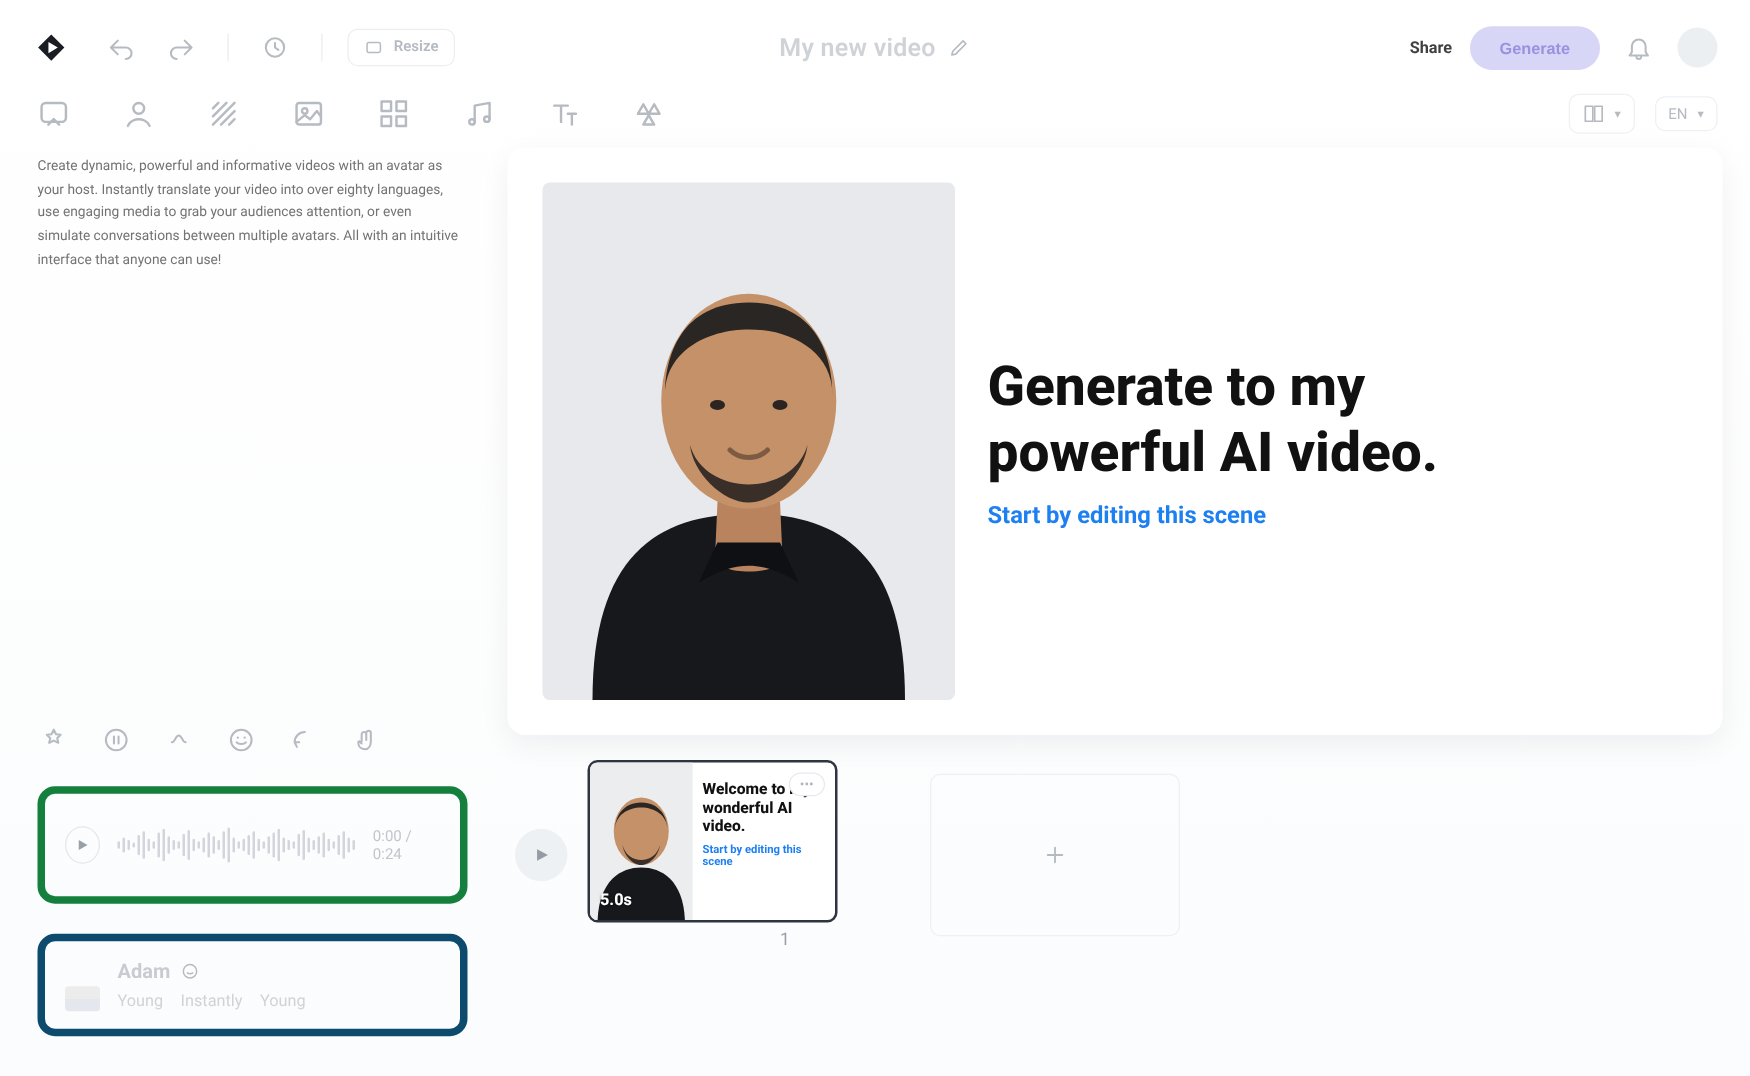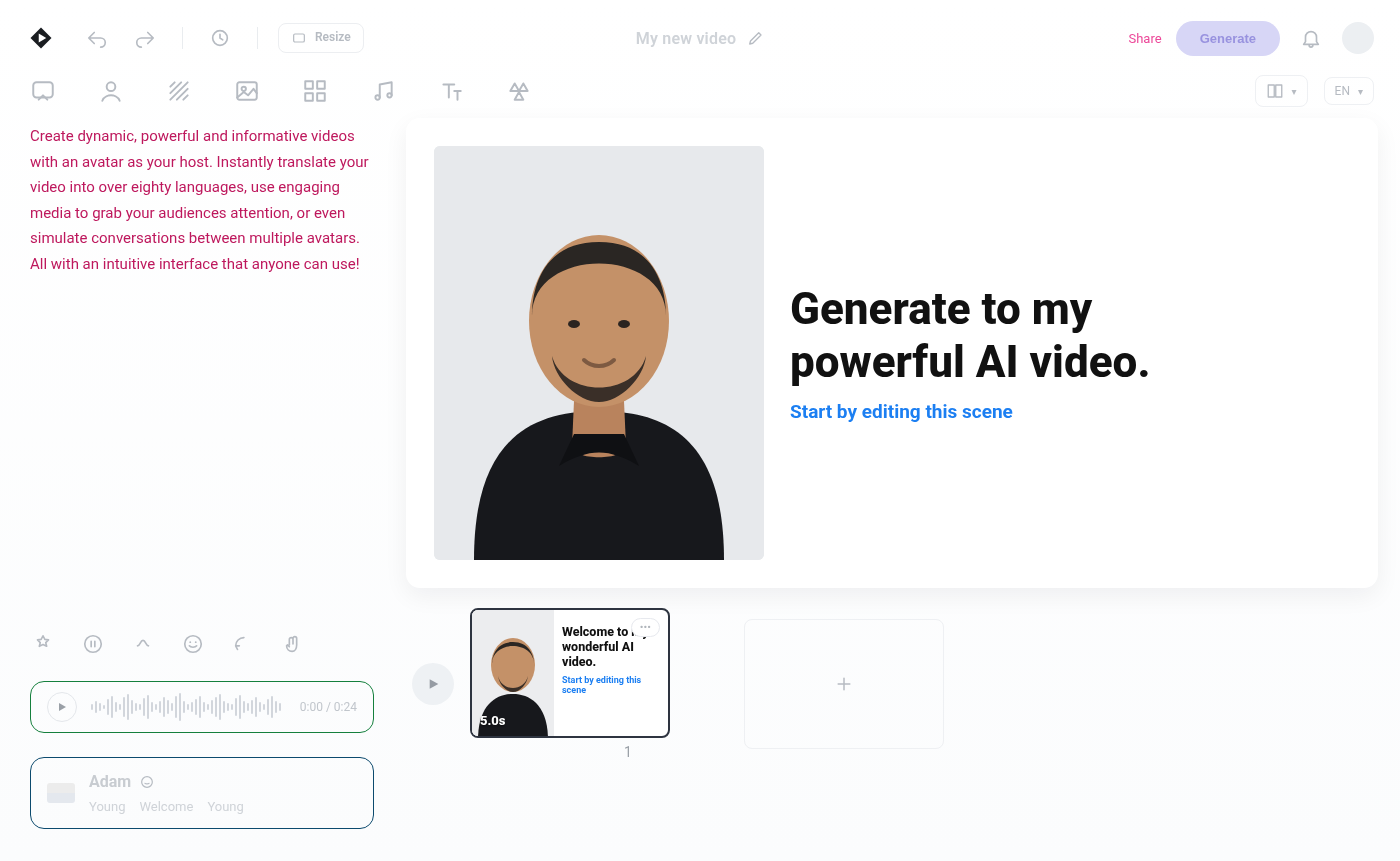--- a/index.html
+++ b/index.html
@@ -35,22 +35,22 @@
   }
   .tb-left,.tb-right,.tb-center{display:flex;align-items:center;gap:14px}
   .tb-center{position:absolute;left:50%;transform:translateX(-50%);gap:10px;color:#cfd3d8;font-weight:600}
   .logo{width:30px;height:30px;margin-right:10px;}
   .icon-btn{width:34px;height:34px;border-radius:8px;display:flex;align-items:center;justify-content:center;color:var(--muted);}
   .divider{width:1px;height:22px;background:var(--subtle);margin:0 6px}
   .chip{
     display:flex;align-items:flex-start;gap:8px;
     border:1px solid #eceef1;border-radius:8px;padding:6px 12px;color:var(--muted);font-weight:600;font-size:12px;
   }
-  .title{font-size:16px;letter-spacing:.2px}
-  .share{color:#ec4899;font-weight:400;font-size:13px}
+  .title{font-size:20px;letter-spacing:.2px}
+  .share{color:#404040;font-weight:700;font-size:13px}
   .btn-generate{
     background:var(--lavender);color:#9892df;border:none;border-radius:22px;padding:10px 24px;font-weight:700;font-size:13px;
   }
   .avatar-dot{width:32px;height:32px;border-radius:50%;background:#eceff2}
   .bell{color:var(--muted)}
 
   
   .toolstrip{display:flex;align-items:center;justify-content:space-between;padding:2px 26px 10px 26px}
   .ts-left{display:flex;gap:34px;align-items:center;color:var(--muted)}
   .ts-right{display:flex;gap:16px;align-items:center;color:var(--muted)}
@@ -63,36 +63,36 @@
   }
   .sidebar{
     width:360px;display:flex;flex-direction:column;gap:16px;padding:6px 8px 0 8px;
   }
   .tabs{
     display:flex;background:#f2f4f6;border-radius:12px;padding:4px;gap:6px;
   }
   .tab{flex:1;text-align:center;color:#aeb3ba;font-weight:600;font-size:13px;padding:10px 8px;border-radius:10px}
   .tab.active{background:#fff;color:#6e737a;border:1px solid #edf0f3}
 
-  .script{color:#be185d;font-size:15px;line-height:1.7}
+  .script{color:#737373;font-size:11px;line-height:1.7}
 
   .voice-controls{display:flex;gap:24px;align-items:center;color:var(--muted)}
   .vc-ico{width:26px;height:26px;display:flex;align-items:center;justify-content:center}
 
   .audio{
     margin-top:8px;display:flex;align-items:center;gap:14px;
-    border:1px solid #15803d;border-radius:14px;padding:10px 16px;color:var(--muted)
+    border:6px solid #15803d;border-radius:14px;padding:26px 16px;color:var(--muted)
   }
   .play{width:30px;height:30px;border-radius:50%;border:1px solid #e4e7eb;display:flex;align-items:center;justify-content:center;color:#9aa0a7}
   .wave{flex:1;height:28px;display:flex;align-items:center;gap:2px}
   .wave span{display:inline-block;width:2px;background:#d2d6dc;border-radius:2px}
   .time{font-size:12px;color:#c1c6cc}
 
   .voice-card{
-    margin-top:8px;border:1px solid #0c4a6e;border-radius:14px;padding:14px 16px;display:flex;gap:14px;align-items:center;color:#b6bbc2
+    margin-top:8px;border:6px solid #0c4a6e;border-radius:14px;padding:14px 16px;display:flex;gap:14px;align-items:flex-end;color:#b6bbc2
   }
   .flag{width:28px;height:20px;border-radius:3px;background:linear-gradient(180deg,#ececec 0 50%,#e4e8ee 50% 100%)}
   .vn-title{font-weight:700;font-size:16px;color:#c8ccd1}
   .vn-tags{display:flex;gap:14px;color:#cfd3d8;font-size:13px;margin-top:8px}
 
   
   .canvas-wrap{flex:1;display:flex;flex-direction:column;gap:20px}
   .canvas{
     background:#fff;border-radius:14px;box-shadow:var(--shadow);height:470px;padding:28px;display:flex;align-items:center;gap:0;
   }
@@ -358,21 +358,21 @@
       <div>
         <div style="display:flex;align-items:center;gap:8px">
           <span class="vn-title">Adam</span>
           <svg width="16" height="16" viewBox="0 0 24 24">
               <circle class="stroke" cx="12" cy="12" r="8"></circle>
               <path class="stroke" d="M9 14c1 1.2 5 1.2 6 0"></path>
             </svg>
         </div>
         <div class="vn-tags">
           <span>Young</span>
-          <span>Welcome</span>
+          <span>Instantly</span>
           <span>Young</span>
         </div>
       </div>
     </div>
   </aside>
 
   <section class="canvas-wrap">
     <div class="canvas">
       <div class="pic">
 

